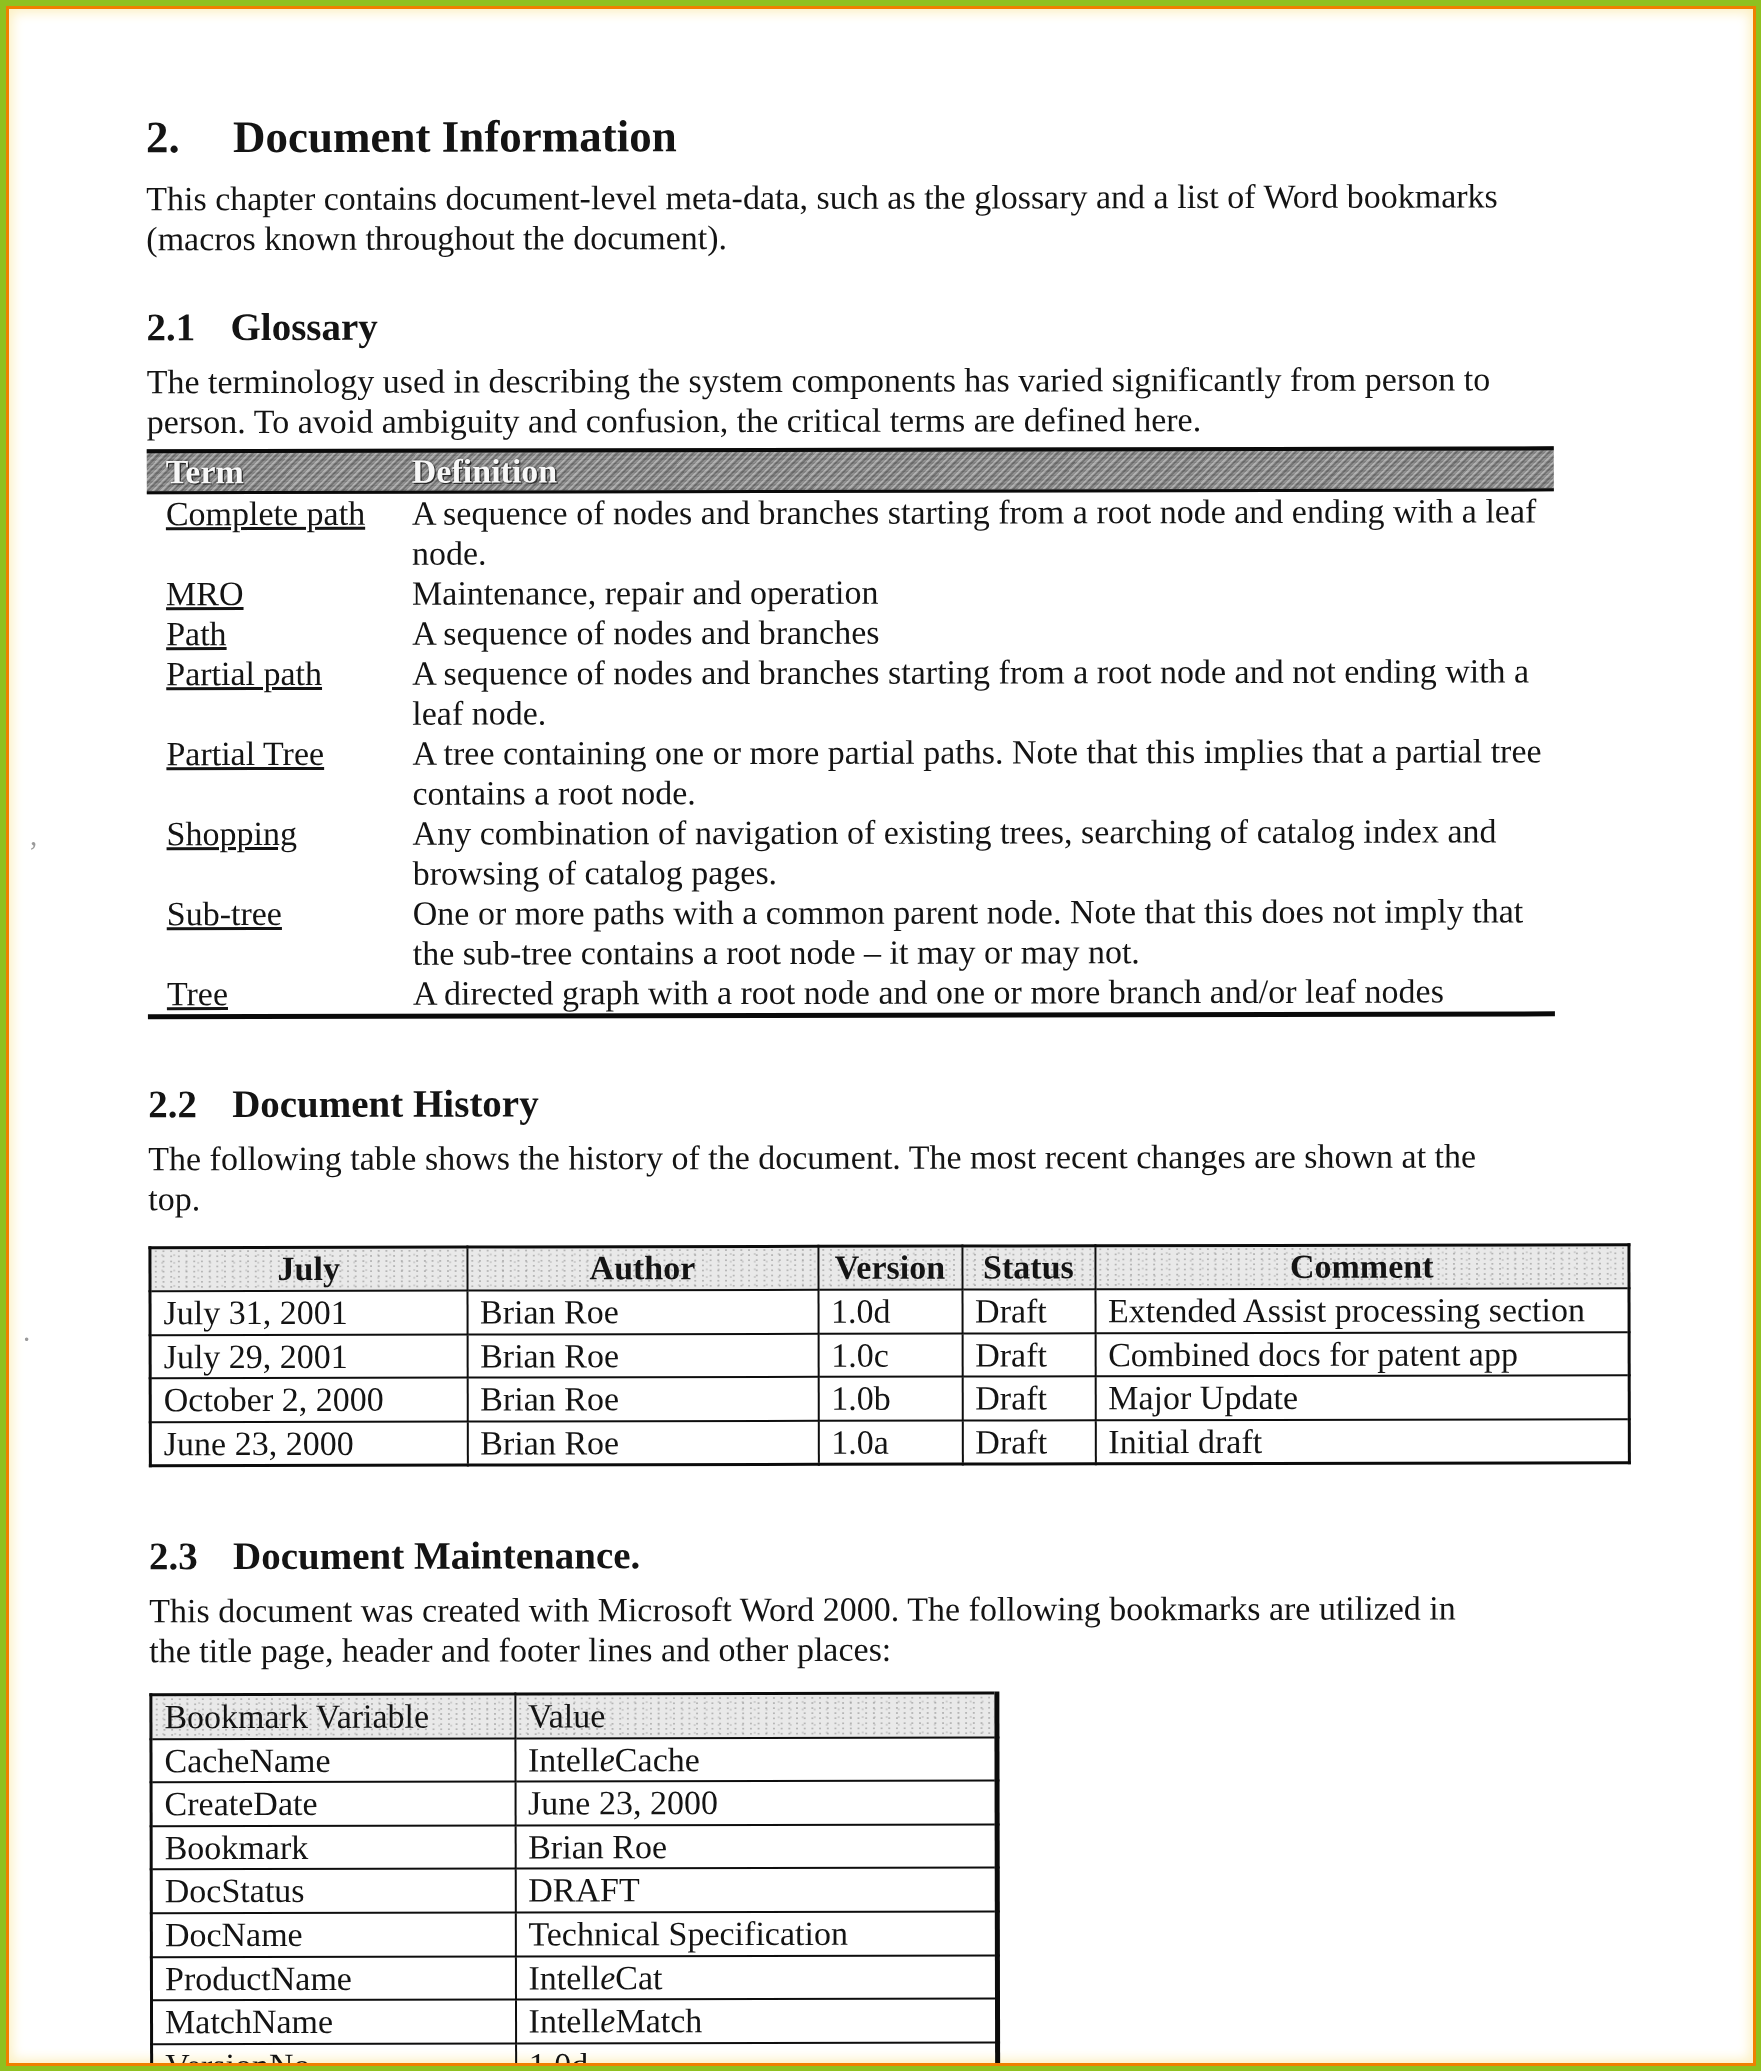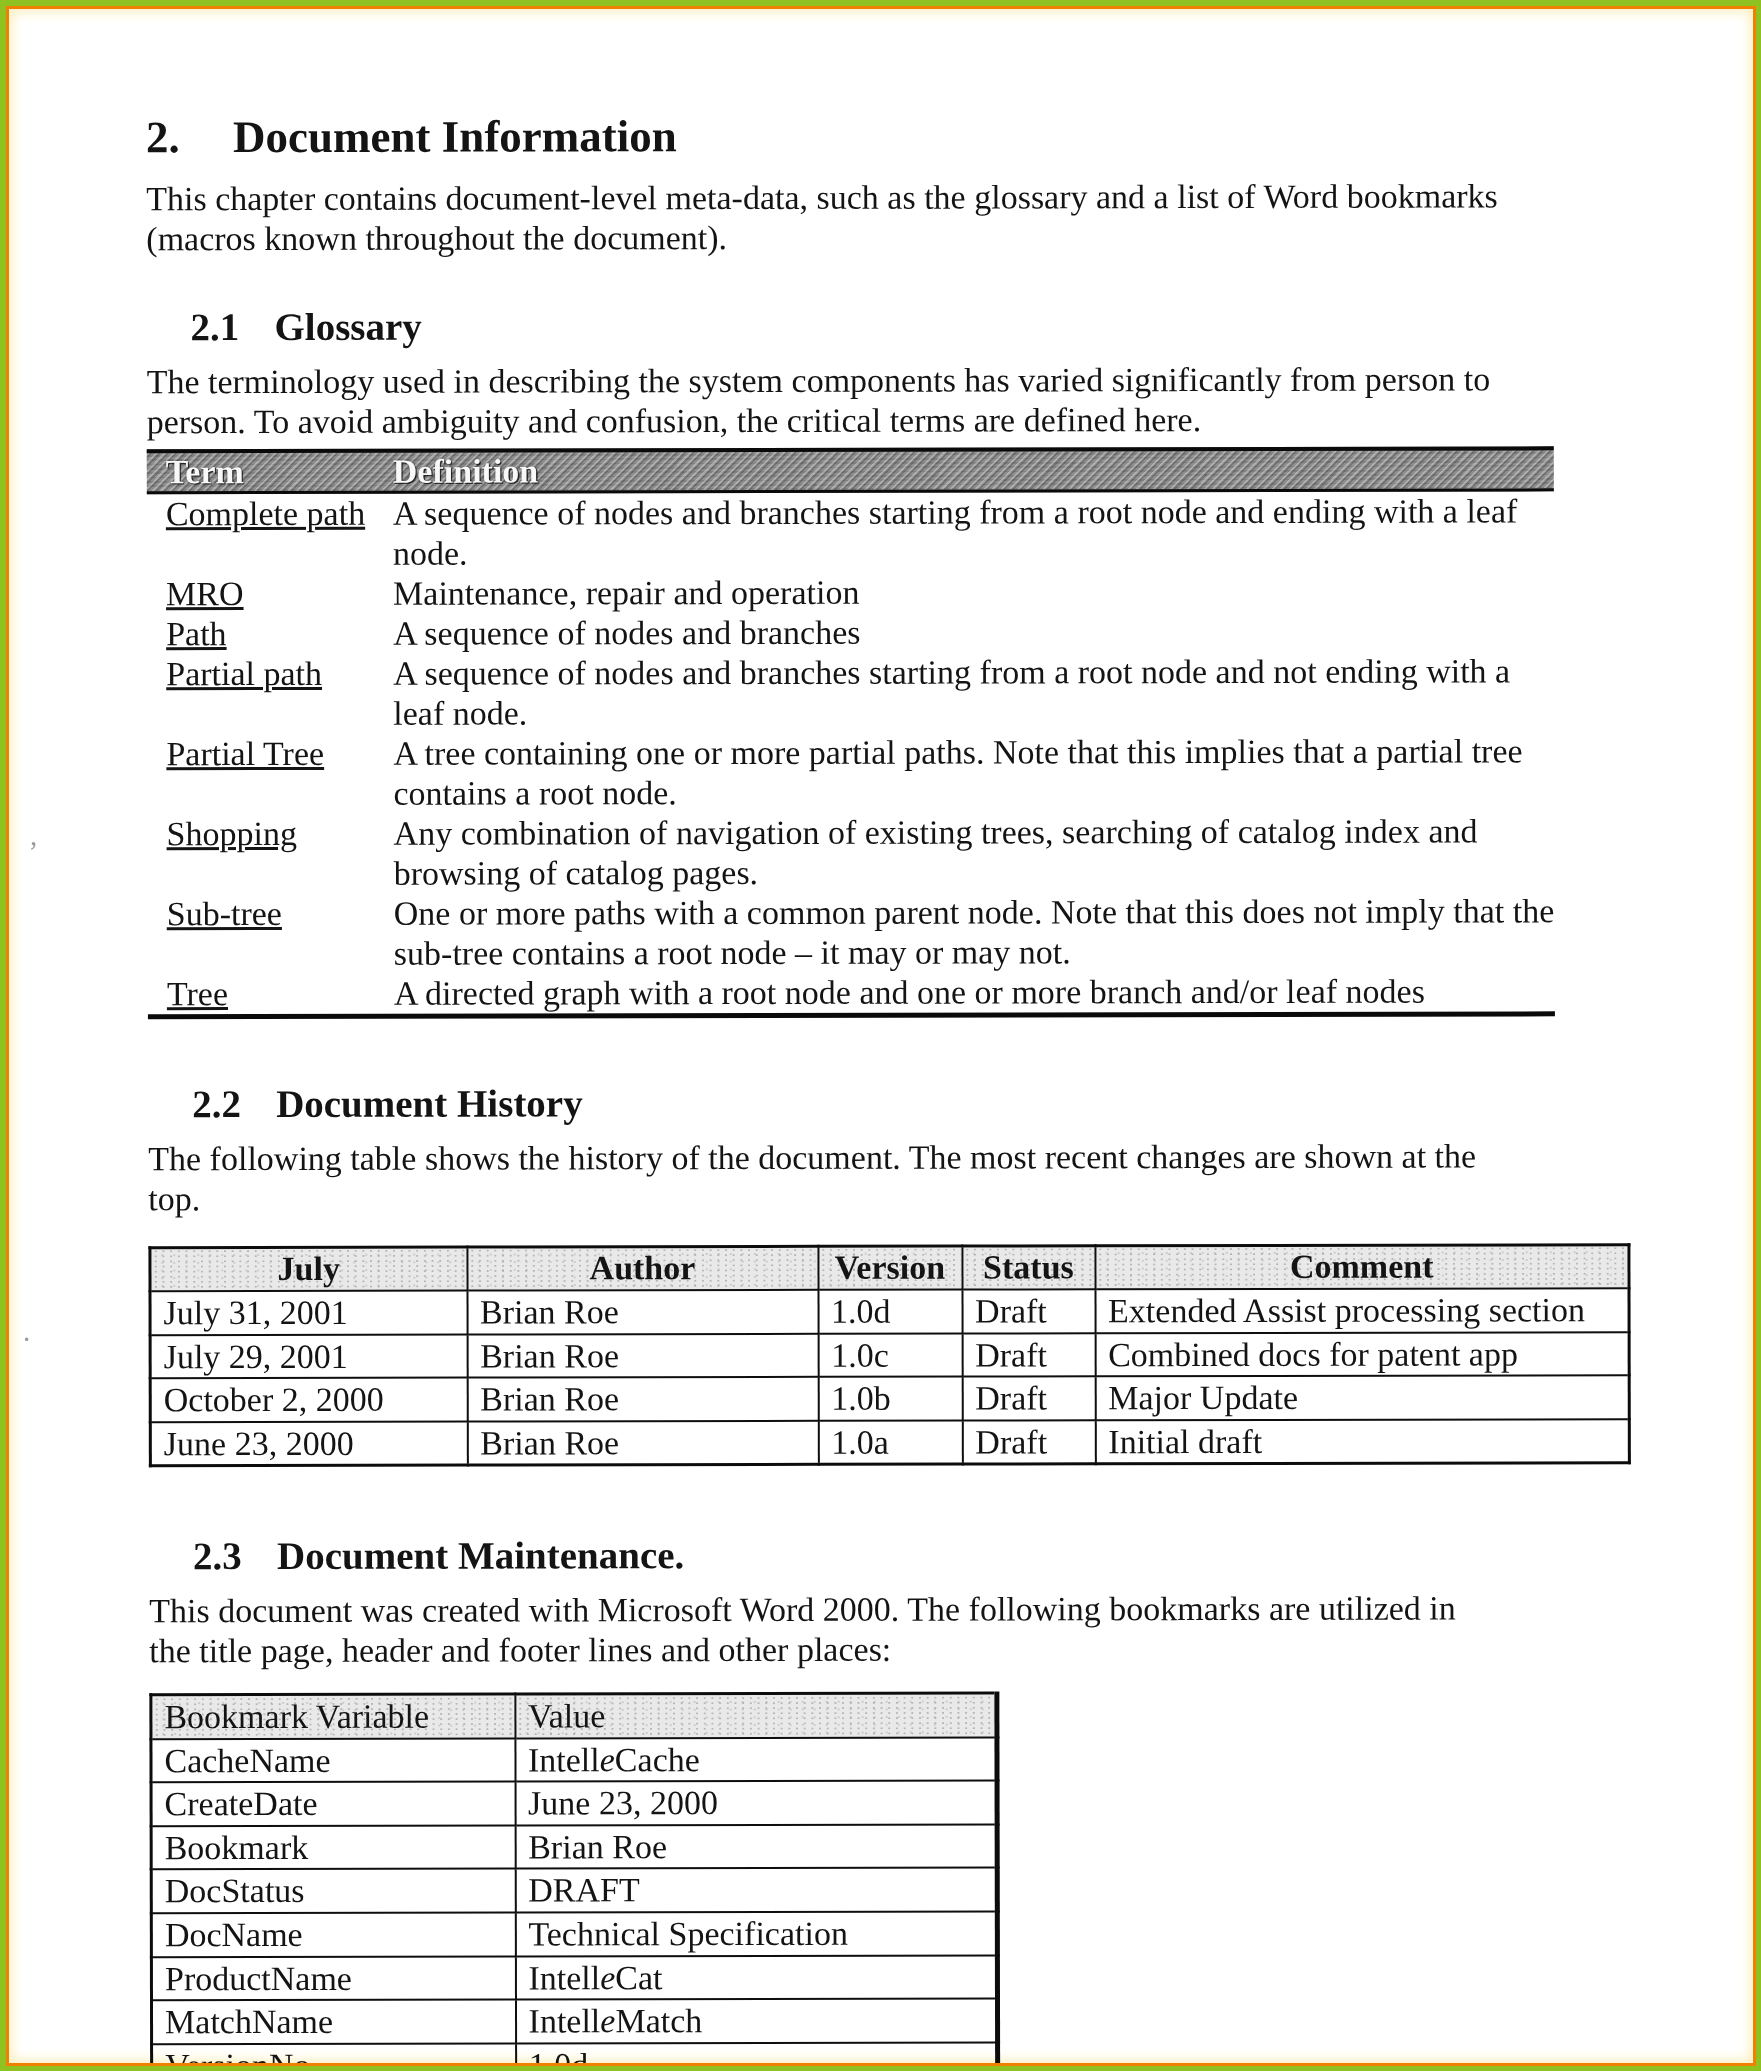--- a/index.html
+++ b/index.html
@@ -22,42 +22,42 @@
     width:1494px;
     padding:101px 0 0 139px;
     transform:rotate(-0.12deg);
     font-family:"Liberation Serif","DejaVu Serif",serif;
     color:#141414;
     font-size:34px;line-height:40px;
   }
   h1{font-size:45px;line-height:53px;margin:0 0 15.4px 0;font-weight:bold;}
   h1 .num{display:inline-block;min-width:87px;}
   h2{font-size:39px;line-height:43px;margin:0 0 13.7px 0;font-weight:bold;}
-  h2 .num{display:inline-block;min-width:58px;margin-right:26px;margin-left:44px;}
+  h2 .num{display:inline-block;min-width:58px;margin-right:26px;}
   p{margin:0;}
   .p-chapter{max-width:1408px;}
   .p-glossary{max-width:1408px;margin-bottom:6.8px;}
   .mt-sec21{margin-top:46px;}
   .mt-sec22{margin-top:63px;}
   .mt-sec23{margin-top:67px;}
 
   
   .gloss{width:1407px;border-bottom:5.1px solid #0a0a0a;}
   .gloss-head{
     display:flex;align-items:center;
     height:38px;
     border-top:4.3px solid #0a0a0a;border-bottom:3.4px solid #0a0a0a;
     background-color:#8f8f8f;
     background-image:
       repeating-linear-gradient(135deg, rgba(255,255,255,0.30) 0 1.3px, rgba(20,20,20,0.22) 2.6px 3.9px, transparent 3.9px 6px),
       repeating-linear-gradient(0deg, rgba(0,0,0,0.10) 0 1.7px, transparent 1.7px 4.3px);
     color:#f8f8f8;font-weight:bold;
     text-shadow:1.3px 1.3px 0 rgba(0,0,0,0.65), 0 0 2.6px rgba(0,0,0,0.5);
   }
-  .g-term{width:246px;padding-left:19px;box-sizing:border-box;flex:none;}
+  .g-term{width:265px;padding-left:19px;box-sizing:border-box;flex:none;}
   .g-def{flex:1;}
   .gloss-row{display:flex;padding:0;}
   .gloss-row .g-term{padding-left:19px;text-decoration:underline;}
   .gloss-row:first-of-type{margin-top:3.4px;}
 
   
   table{border-collapse:collapse;table-layout:fixed;}
   .hist{width:1478px;margin-top:27px;}
   .bmk{width:846px;margin-top:22px;}
   .hist th,.hist td,.bmk th,.bmk td{

